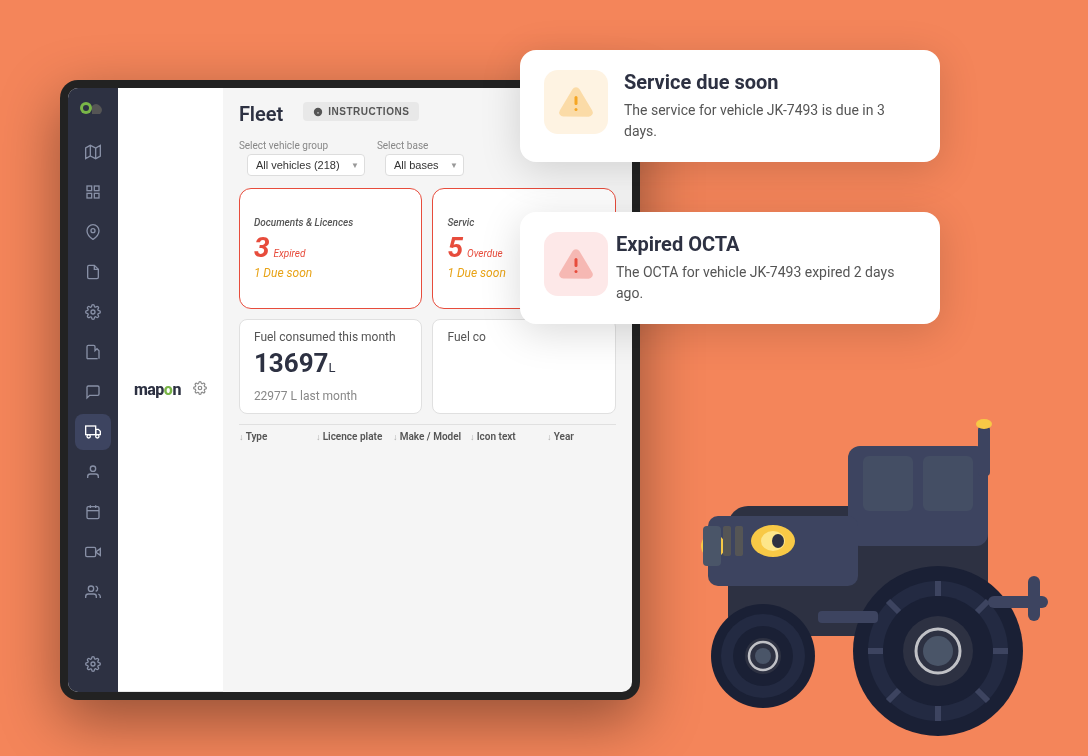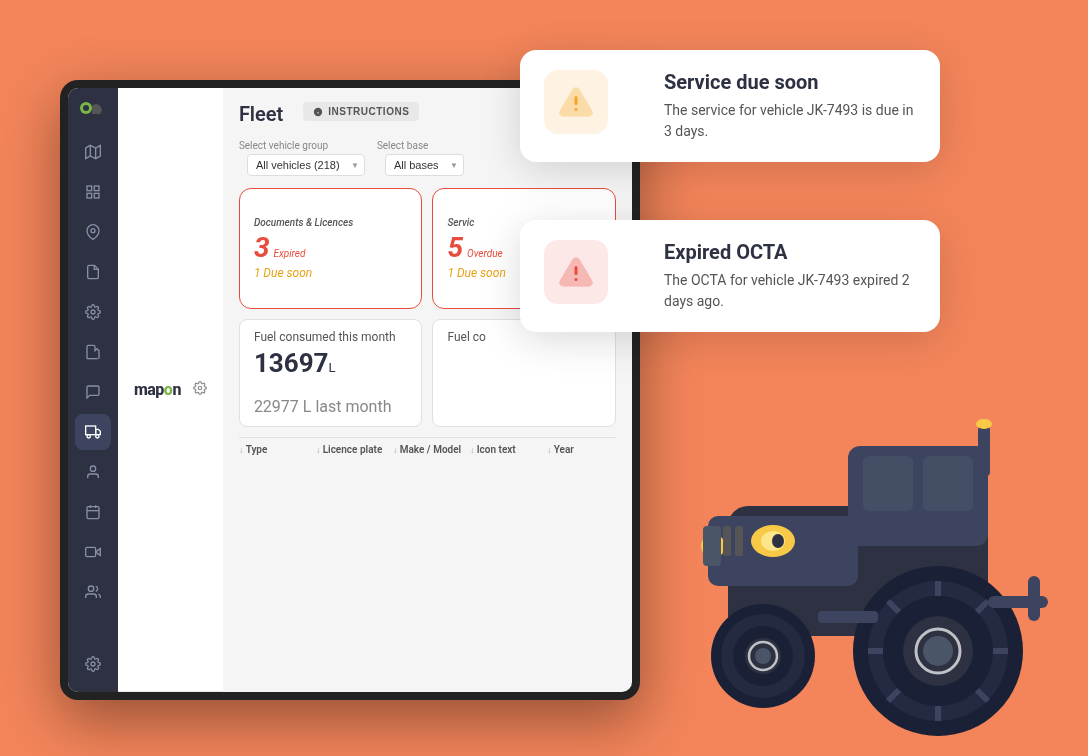--- a/index.html
+++ b/index.html
@@ -262,23 +262,23 @@
       color: #2d3142;
       line-height: 1;
     }
 
     .fuel-unit {
       font-size: 13px;
       color: #2d3142;
     }
 
     .fuel-sub {
-      font-size: 16px;
+      font-size: 12px;
       color: #888;
-      margin-top: 21px;
+      margin-top: 13px;
     }
 
     
     .table-header {
       display: flex;
       gap: 8px;
       padding: 6px 0;
       border-top: 1px solid #e0e0e0;
     }
 
@@ -308,23 +308,24 @@
       padding: 20px 24px;
     }
 
     .notif-warning {
       top: 50px;
       left: 520px;
       width: 420px;
     }
 
     .notif-error {
-      top: 220px;
+      top: 212px;
       left: 520px;
       width: 420px;
+      gap: 8px;
     }
 
     .notif-icon {
       width: 64px;
       height: 64px;
       border-radius: 14px;
       display: flex;
       align-items: center;
       justify-content: center;
       flex-shrink: 0;
@@ -334,21 +335,20 @@
     .notif-icon-warning {
       background: #fef3e2;
     }
 
     .notif-icon-error {
       background: #fde8e8;
     }
 
     .notif-body {
       flex: 1;
-      margin-left: 40px;
     }
 
     .notif-title {
       font-size: 20px;
       font-weight: 700;
       color: #2d3142;
       margin-bottom: 6px;
     }
 
     .notif-text {

